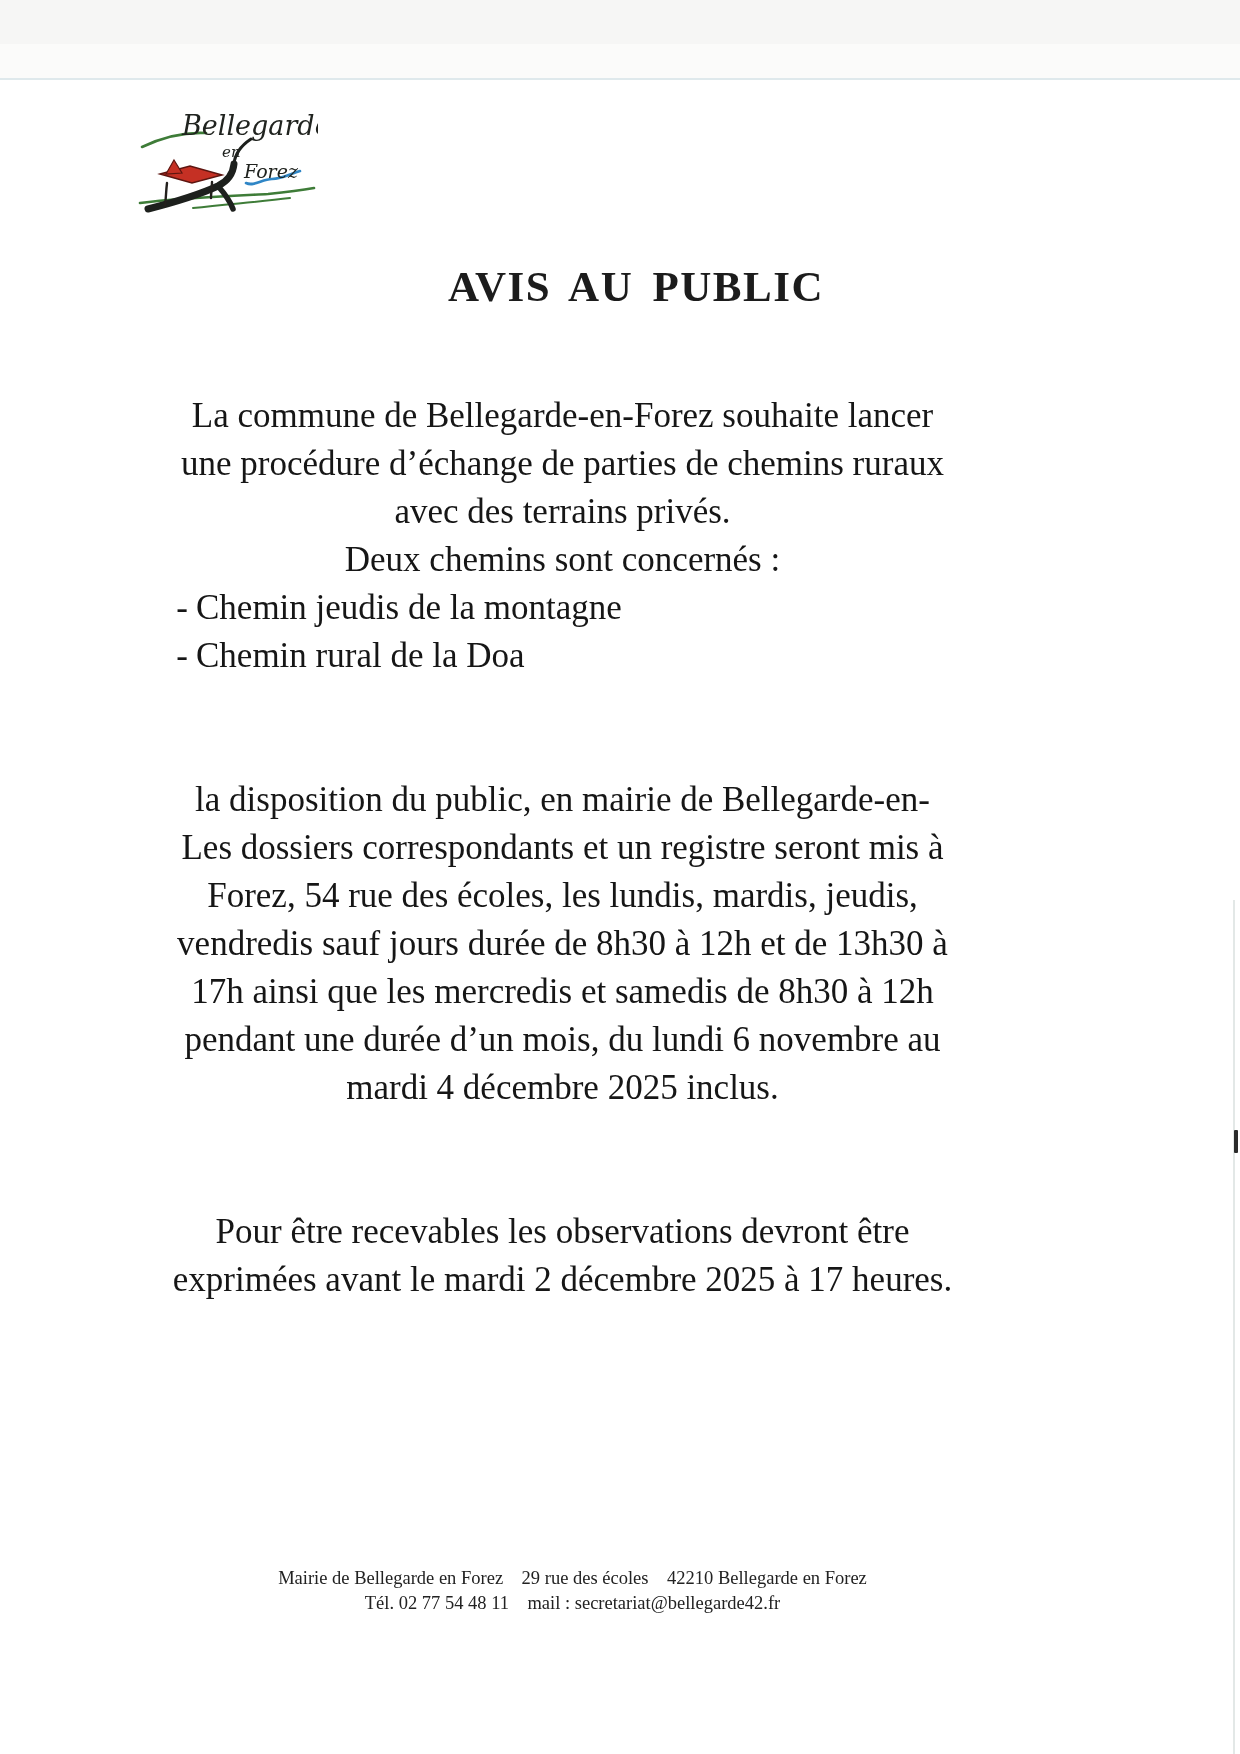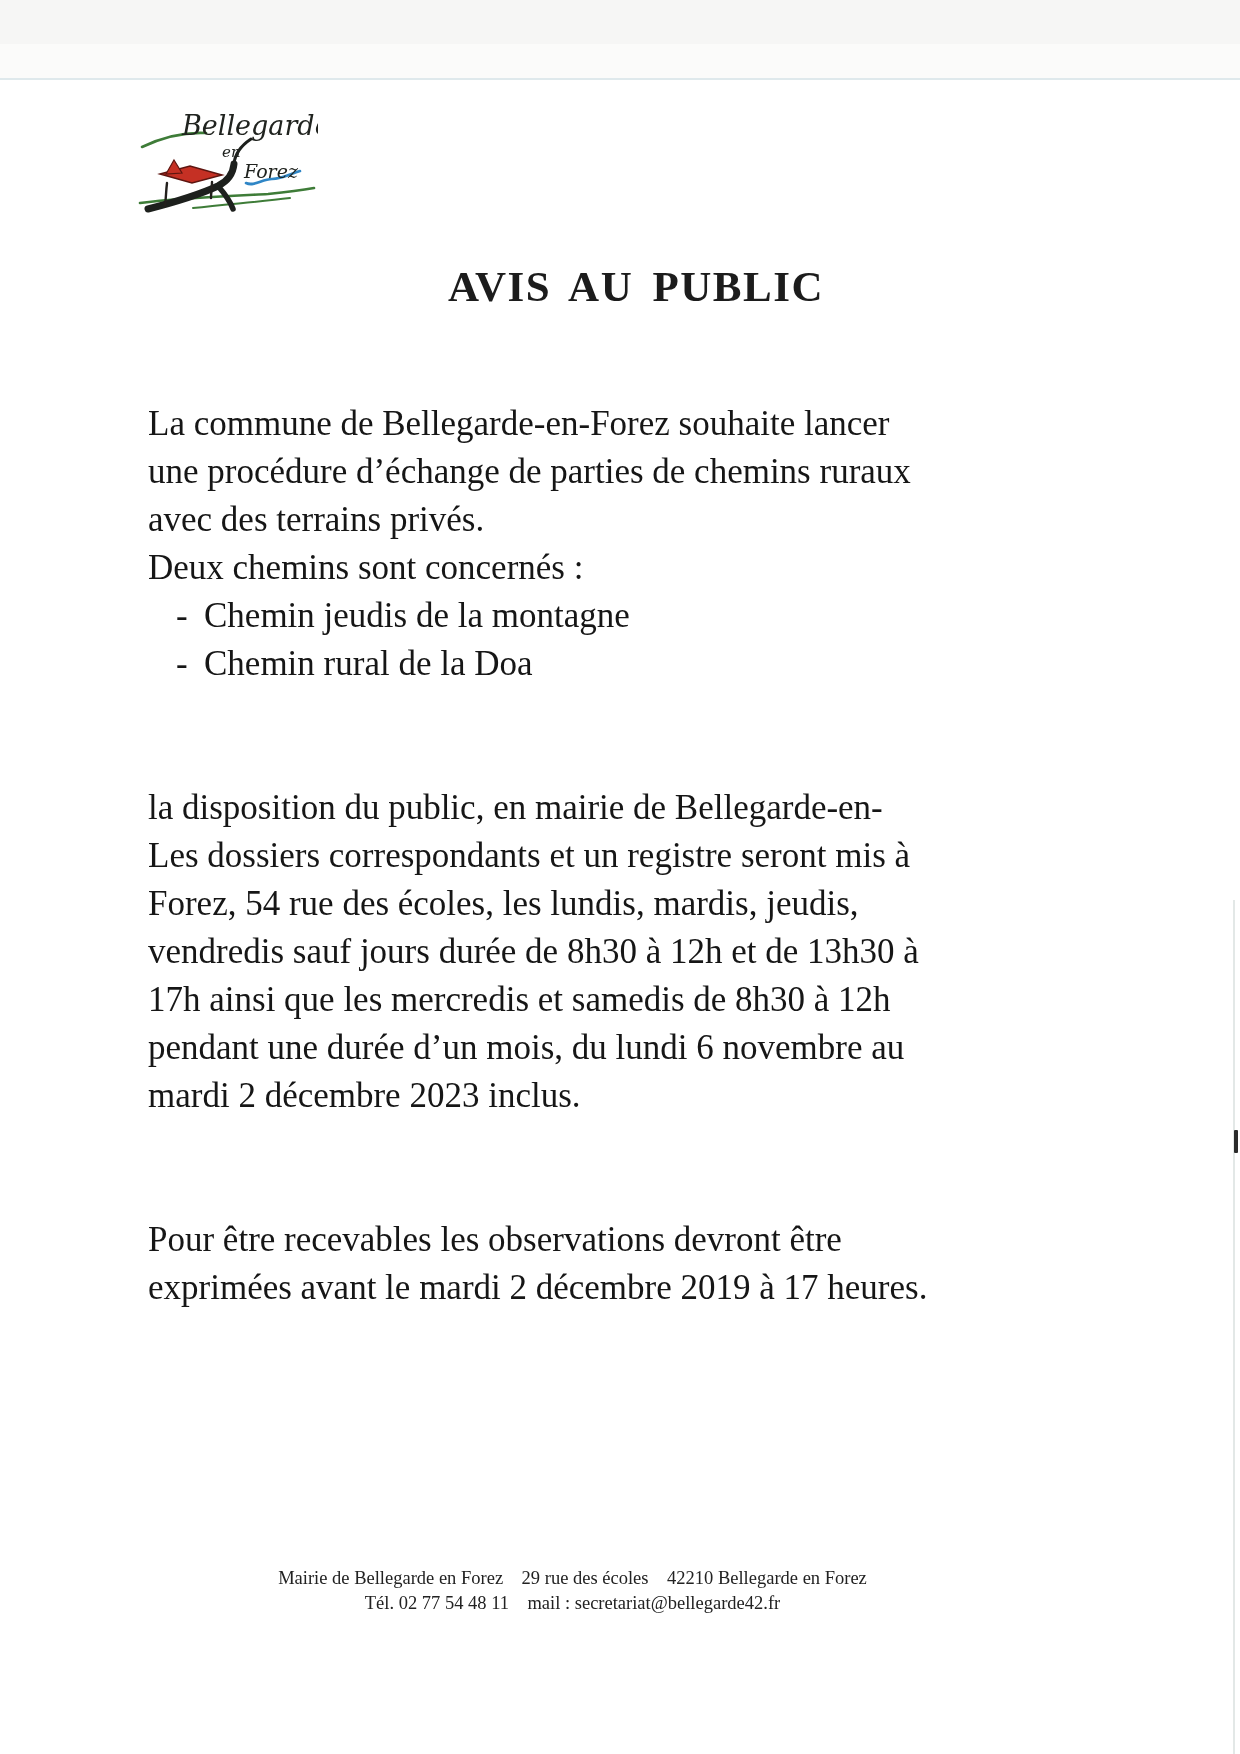--- a/index.html
+++ b/index.html
@@ -22,21 +22,21 @@
   .title{
     position:absolute;left:16px;top:262px;width:1240px;margin:0;
     text-align:center;font-size:43px;font-weight:bold;
     letter-spacing:1.5px;word-spacing:7px;color:#1c1c1c;
   }
   
   .body-text{
     position:absolute;left:140px;top:392px;width:845px;
     font-size:35px;line-height:48px;color:#161616;
   }
-  .para{margin:8px;}
+  .para{margin:0;text-align:center;}
   .para + .para{margin-top:96px;}
   .line{white-space:nowrap;}
   .bullet{display:flex;padding-left:28px;}
   .bullet .dash{width:28px;flex:0 0 28px;}
   
   .footer{
     position:absolute;left:0;top:1566px;width:1145px;
     text-align:center;font-size:18.5px;line-height:25px;
     color:#222;
   }
@@ -94,26 +94,26 @@
       </div>
     </div>
 
     <div class="para">
       <div class="line">la disposition du public, en mairie de Bellegarde-en-</div>
       <div class="line">Les dossiers correspondants et un registre seront mis à</div>
       <div class="line">Forez, 54 rue des écoles, les lundis, mardis, jeudis,</div>
       <div class="line">vendredis sauf jours durée de 8h30 à 12h et de 13h30 à</div>
       <div class="line">17h ainsi que les mercredis et samedis de 8h30 à 12h</div>
       <div class="line">pendant une durée d’un mois, du lundi 6 novembre au</div>
-      <div class="line">mardi 2 décembre 2023 inclus.</div>
+      <div class="line">mardi 4 décembre 2025 inclus.</div>
     </div>
 
     <div class="para">
       <div class="line">Pour être recevables les observations devront être</div>
-      <div class="line">exprimées avant le mardi 2 décembre 2019 à 17 heures.</div>
+      <div class="line">exprimées avant le mardi 2 décembre 2025 à 17 heures.</div>
     </div>
 
   </div>
 
   <div class="footer">
     <div>Mairie de Bellegarde en Forez    29 rue des écoles    42210 Bellegarde en Forez</div>
     <div>Tél. 02 77 54 48 11    mail : secretariat@bellegarde42.fr</div>
   </div>
 
   <div class="scan-vline"></div>

